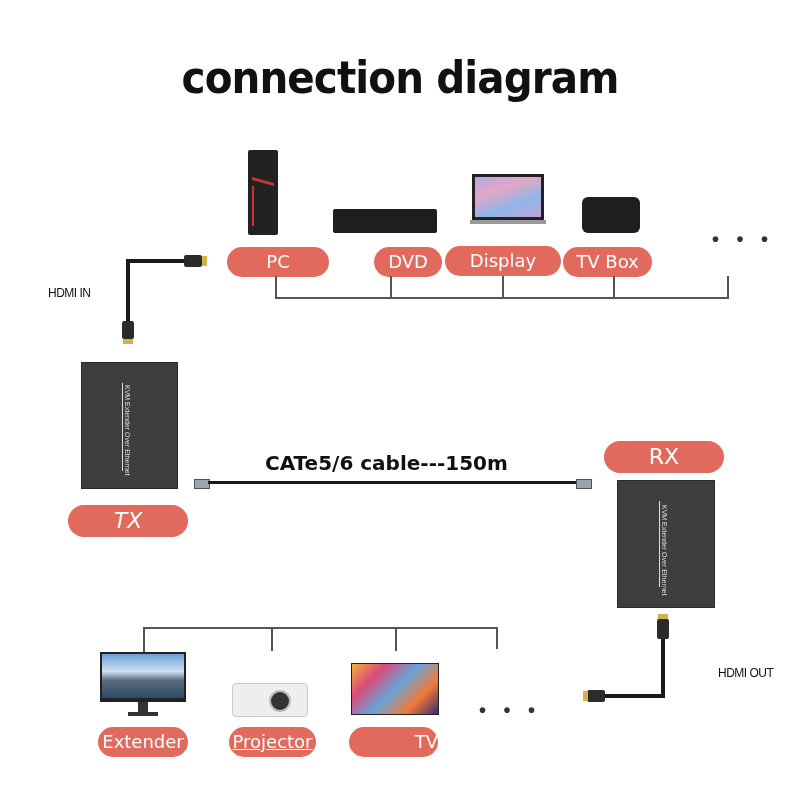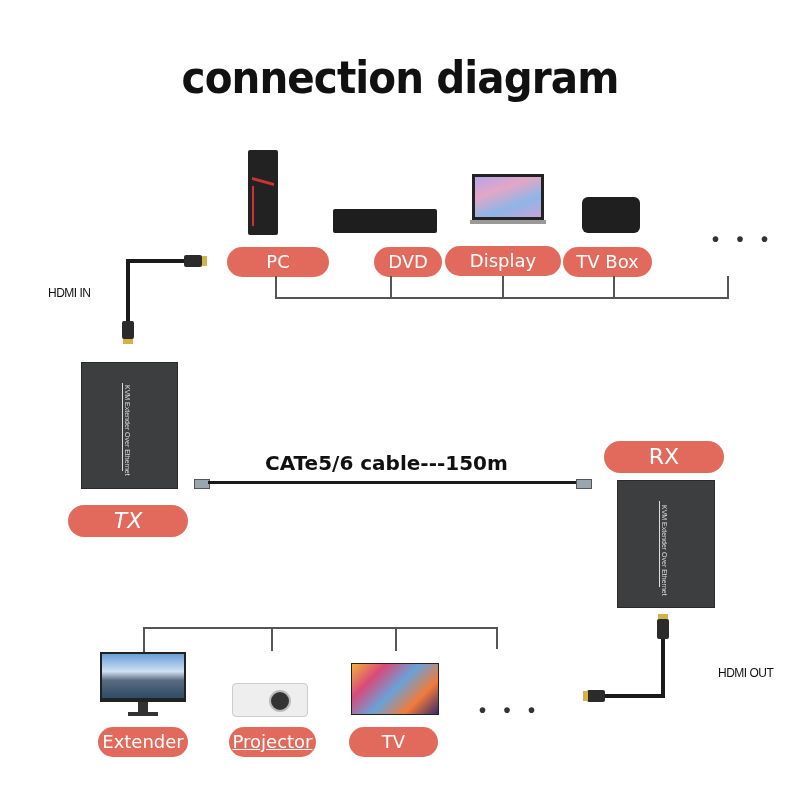--- a/index.html
+++ b/index.html
@@ -104,13 +104,13 @@
 <div class="abs" style="left:232px;top:683px;width:74px;height:32px;background:#eee;border:1px solid #ccc;border-radius:4px;">
   <div class="abs" style="left:36px;top:6px;width:18px;height:18px;border-radius:50%;background:#333;border:2px solid #bbb;"></div>
 </div>
 <div class="abs" style="left:351px;top:663px;width:86px;height:54px;">
   <div class="abs" style="left:0;top:0;width:86px;height:50px;background:linear-gradient(135deg,#f2b03a,#d94a7a,#6aa2d8,#f07a3a,#3a2a6a);border:1px solid #222;"></div>
 </div>
 <div class="dots" style="left:479px;top:699px;">• • •</div>
 
 <div class="pill" style="left:98px;top:727px;width:90px;">Extender</div>
 <div class="pill" style="left:229px;top:727px;width:87px;text-decoration:underline;">Projector</div>
-<div class="pill" style="left:349px;top:727px;width:89px;">TV</div>
+<div class="pill" style="left:349px;top:727px;width:89px;text-align:right;">TV</div>
 
 </body></html>

